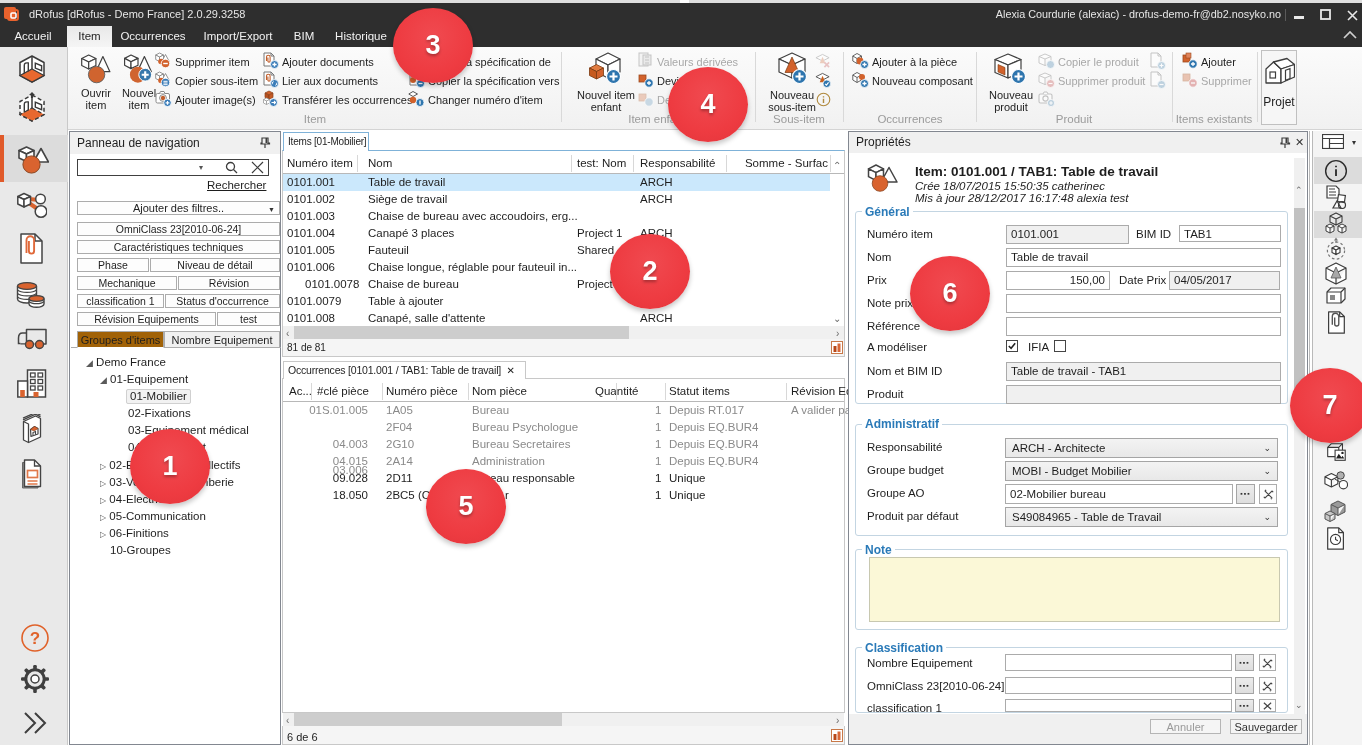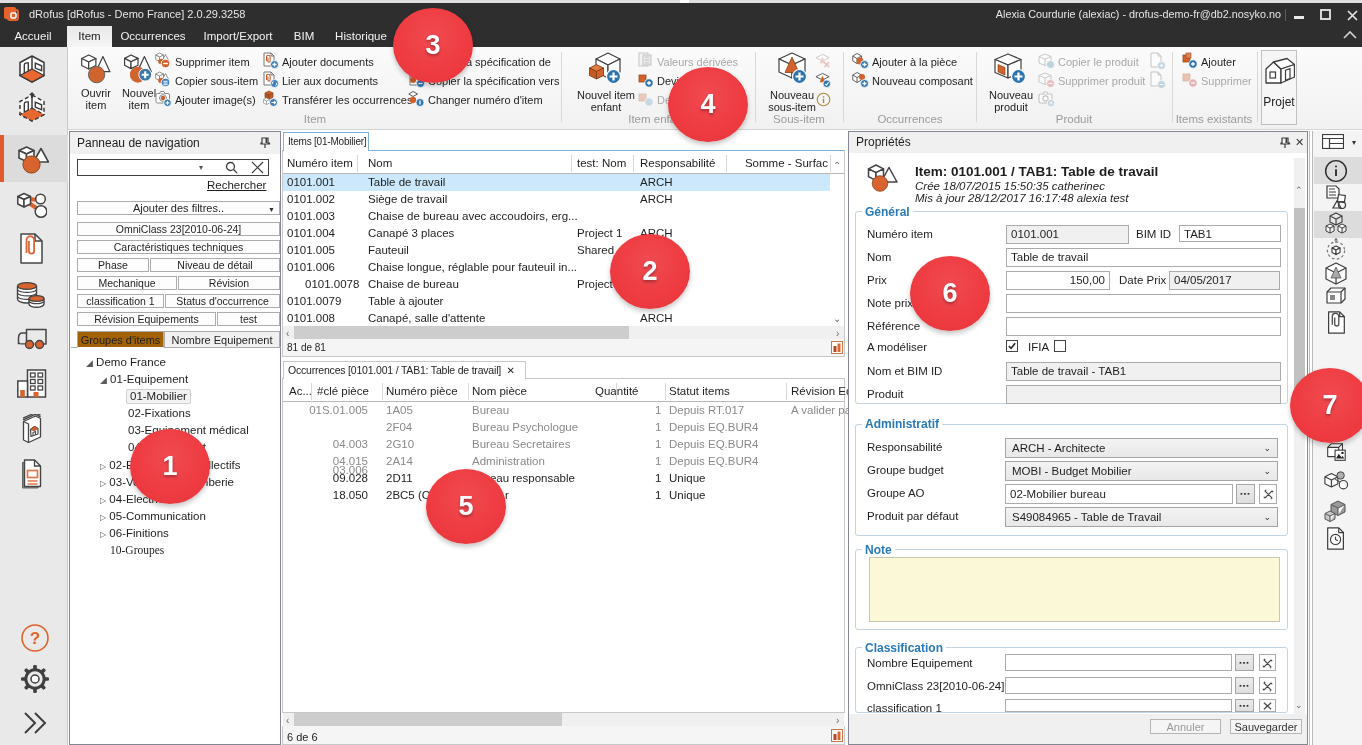--- a/index.html
+++ b/index.html
@@ -518,21 +518,21 @@
 <div class="tree" style="left:100px; top:373px;"><span class="texp">◢</span> 01-Equipement</div>
 <div class="tree" style="left:126px; top:390px;"><span style="background:#f2f2f2; border:1px solid #d0d0d0; border-radius:2px; padding:0 3px 1px 3px;">01-Mobilier</span></div>
 <div class="tree" style="left:128px; top:407px;">02-Fixations</div>
 <div class="tree" style="left:128px; top:424px;">03-Equipement médical</div>
 <div class="tree" style="left:128px; top:441px;">04-Equipement</div>
 <div class="tree" style="left:100px; top:459px;"><span class="texp" style="font-size:8px;">▷</span> 02-Equipements collectifs</div>
 <div class="tree" style="left:100px; top:476px;"><span class="texp" style="font-size:8px;">▷</span> 03-Ventilation/Plomberie</div>
 <div class="tree" style="left:100px; top:493px;"><span class="texp" style="font-size:8px;">▷</span> 04-Electricité</div>
 <div class="tree" style="left:100px; top:510px;"><span class="texp" style="font-size:8px;">▷</span> 05-Communication</div>
 <div class="tree" style="left:100px; top:527px;"><span class="texp" style="font-size:8px;">▷</span> 06-Finitions</div>
-<div class="tree" style="left:110px; top:544px;font-family:Liberation Serif, serif;">10-Groupes</div>
+<div class="tree" style="left:110px; top:544px;">10-Groupes</div>
 </div>
 
 <div id="items-panel">
 
 <div class="ab" style="left:283px; top:132px; width:86px; height:19px; background:#fff; border:1px solid #7fb2d8; border-bottom:none; font-size:10px; letter-spacing:-0.2px; line-height:18px; padding-left:4px; z-index:2; white-space:nowrap; overflow:hidden;">Items [01-Mobilier]</div>
 <div class="ab" style="left:282px; top:150px; width:563px; height:196px; background:#fff; border:1px solid #c8c8c8; border-top:1px solid #7fb2d8;"></div>
 
 <div class="grid-h" style="left:287px; top:157px;">Numéro item</div>
 <div class="grid-h" style="left:368px; top:157px;">Nom</div>
 <div class="grid-h" style="left:577px; top:157px;">test: Nom</div>

